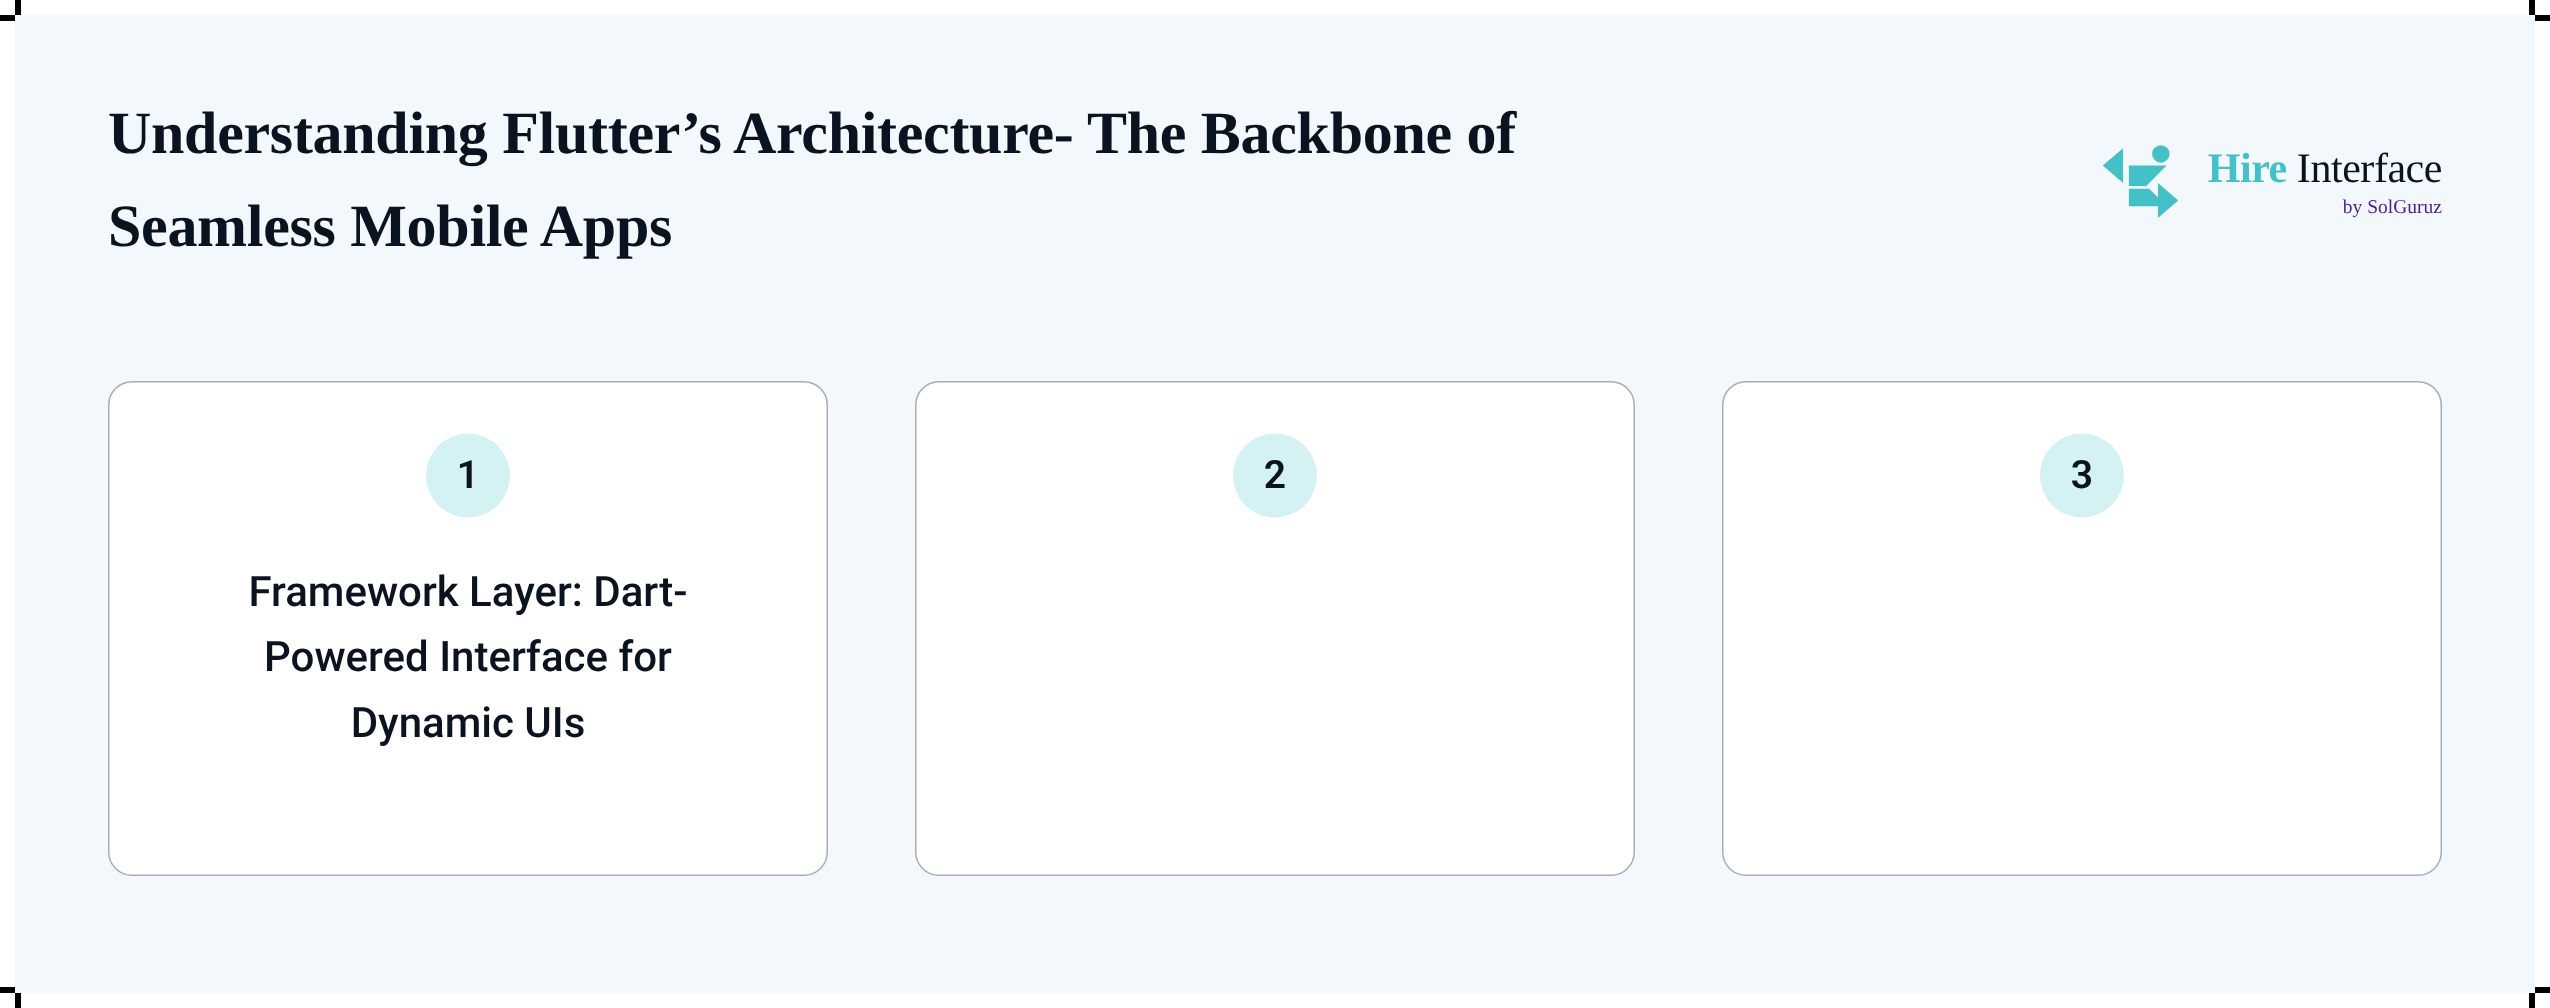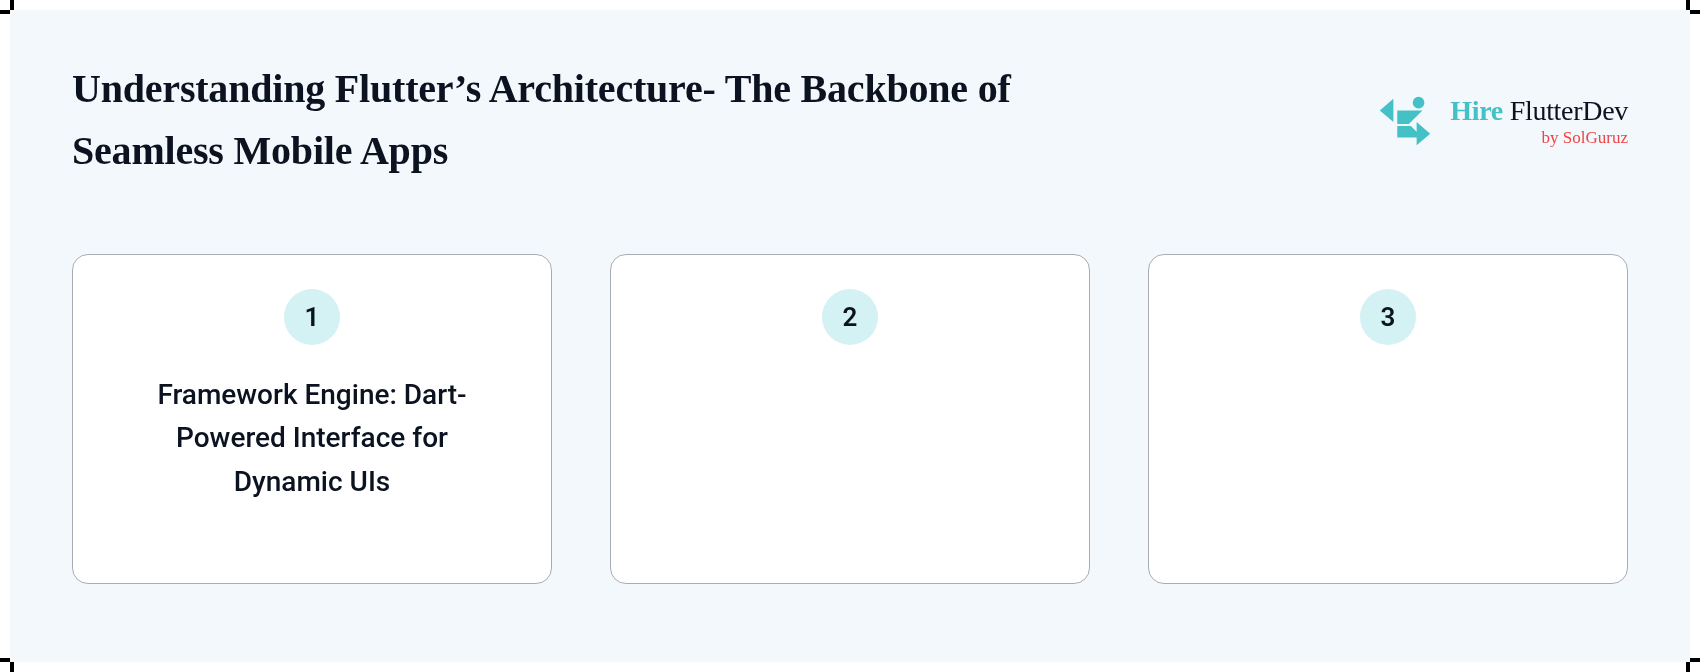--- a/index.html
+++ b/index.html
@@ -56,21 +56,21 @@
     display: flex;
     align-items: center;
     gap: 14px;
     padding-top: 4px;
   }
   .logo-mark { width: 62px; height: 62px; flex: none; }
   .logo-text { display:flex; flex-direction:column; align-items:flex-start; line-height:1.1; }
   .logo-line1 { font-size: 28px; color:#0b1220; letter-spacing:-0.3px; }
   .logo-line1 .bold { font-weight:700; color:#44c1c6; }
   .logo-line1 .light { font-weight:400; color:#0b1220; }
-  .logo-line2 { font-size: 17px; color:#ef4444; align-self:flex-end; margin-top:2px; }
+  .logo-line2 { font-size: 13px; color:#4c1d95; align-self:flex-end; margin-top:2px; }
 
   .cards-row {
     display: flex;
     gap: 58px;
     margin-top: 72px;
   }
   .card {
     flex: 1 1 0;
     background: #ffffff;
     border: 1.5px solid #a8adb5;
@@ -121,31 +121,31 @@
         <circle cx="46" cy="12" r="6" fill="#44c1c6"></circle>
         <polygon points="20,8 6,20 20,32" fill="#44c1c6"></polygon>
         <polygon points="24,20 50,20 36,34 24,34" fill="#44c1c6"></polygon>
         <polygon points="24,36 38,36 50,48 24,48" fill="#44c1c6"></polygon>
         <polygon points="44,56 58,44 44,32" fill="#44c1c6" opacity="0.0"></polygon>
         <polygon points="44,56 58,44 44,32" fill="#44c1c6"></polygon>
       </svg>
       <div class="logo-text">
         <div class="logo-line1">
           <span class="bold">Hire</span>
-          <span class="light">FlutterDev</span>
+          <span class="light">Interface</span>
         </div>
         <div class="logo-line2">by SolGuruz</div>
       </div>
     </div>
   </div>
 
   <div class="cards-row">
     <div class="card">
       <div class="num-badge">1</div>
-      <div class="card-text">Framework Engine: Dart-Powered Interface for Dynamic UIs</div>
+      <div class="card-text">Framework Layer: Dart-Powered Interface for Dynamic UIs</div>
     </div>
     <div class="card">
       <div class="num-badge">2</div>
     </div>
     <div class="card">
       <div class="num-badge">3</div>
     </div>
   </div>
 
 </div>

